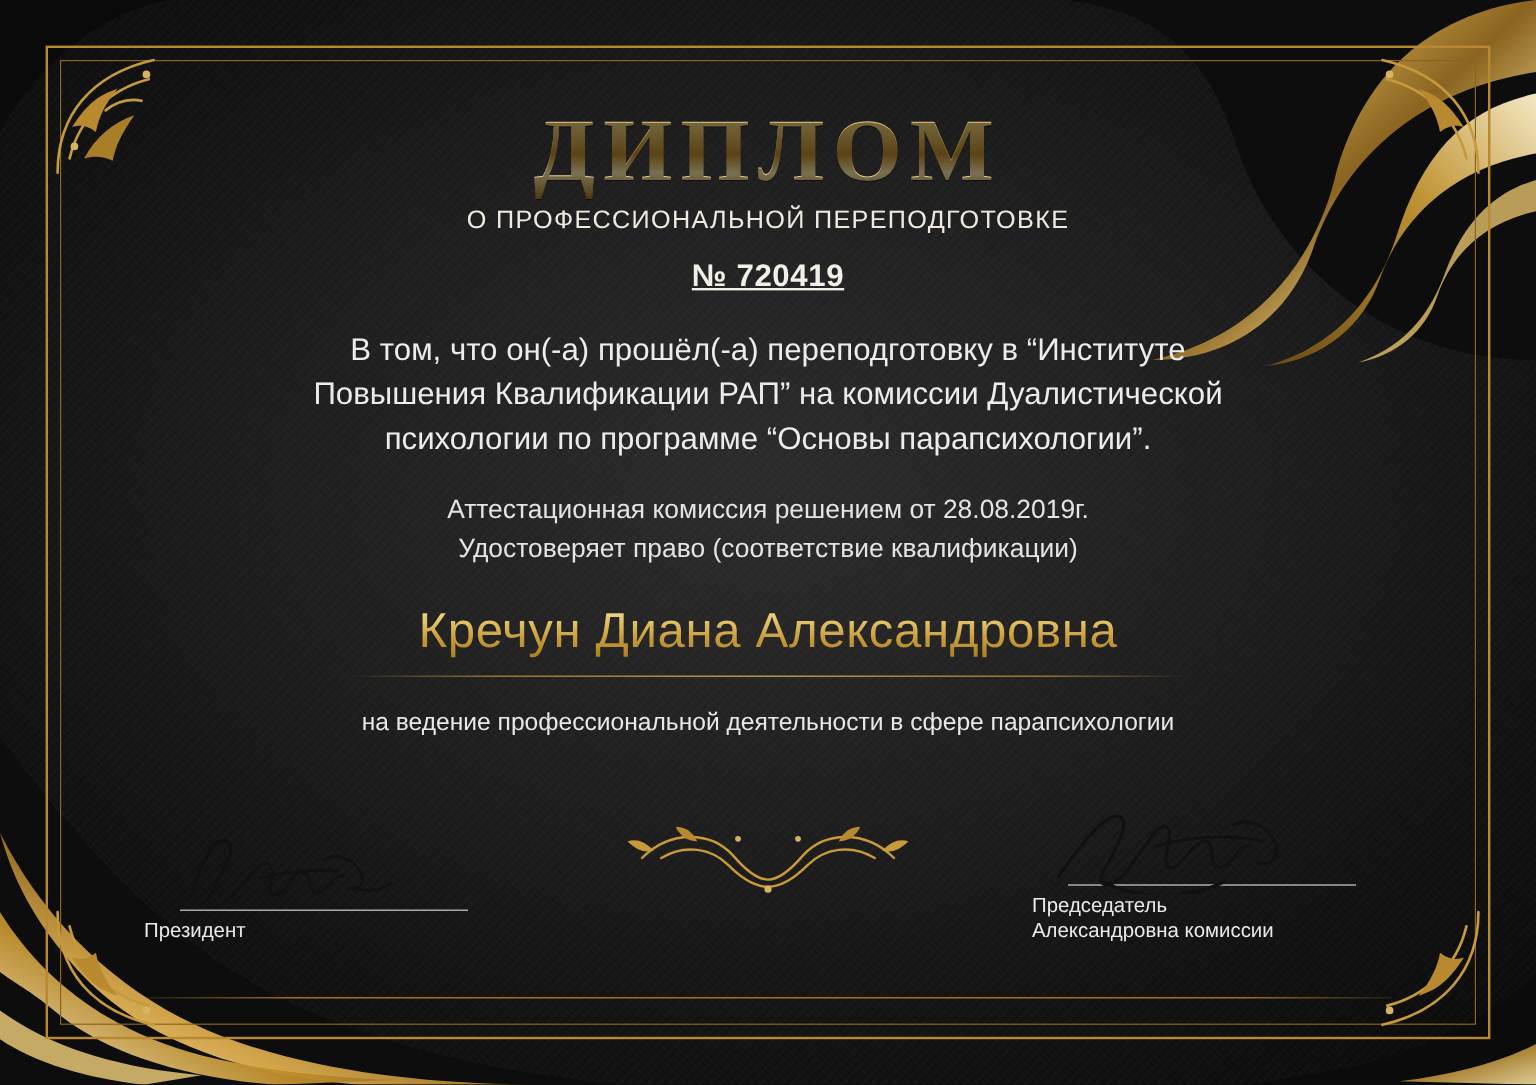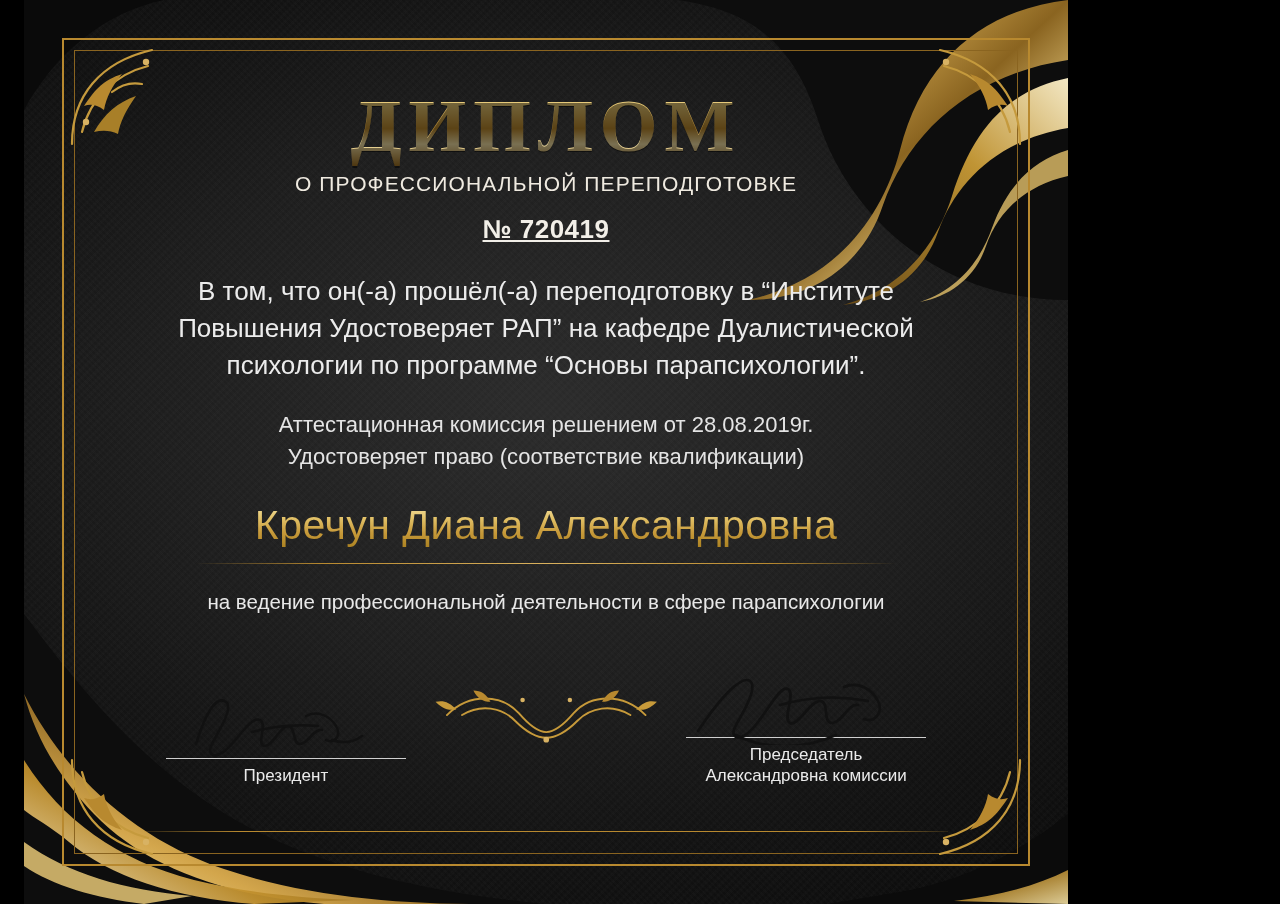--- a/index.html
+++ b/index.html
@@ -10,27 +10,26 @@
   }
   body {
     width: 1280px;
     height: 904px;
     overflow: hidden;
     font-family: "Liberation Sans", sans-serif;
   }
 
   .certificate {
     position: relative;
-    width: 1044px;
+    width: 1280px;
     height: 904px;
     background:
       radial-gradient(ellipse 900px 620px at 50% 45%, #2b2b2b 0%, #1d1d1d 45%, #121212 72%, #0a0a0a 100%),
       #0d0d0d;
     overflow: hidden;
-    margin-left: 24px;
   }
 
   
   .texture {
     position: absolute;
     inset: 0;
     background-image:
       repeating-linear-gradient(45deg, rgba(255,255,255,0.012) 0 2px, rgba(0,0,0,0) 2px 4px),
       repeating-linear-gradient(-45deg, rgba(255,255,255,0.010) 0 3px, rgba(0,0,0,0) 3px 6px);
     pointer-events: none;
@@ -162,21 +161,20 @@
     position: absolute;
     left: 120px;
     right: 120px;
     bottom: 118px;
     display: flex;
     justify-content: space-between;
     align-items: flex-end;
   }
   .sig-block {
     width: 300px;
-    text-align: center;
     position: relative;
   }
   .sig-mark {
     height: 72px;
     position: relative;
   }
   .sig-line {
     width: 240px;
     height: 1px;
     background: #cfcfcf;
@@ -307,21 +305,21 @@
     </g>
   </svg>
 
   <div class="content">
     <h1 class="title">ДИПЛОМ</h1>
     <div class="subtitle">О ПРОФЕССИОНАЛЬНОЙ ПЕРЕПОДГОТОВКЕ</div>
     <div class="number">№ 720419</div>
 
     <div class="body-text">
       <div>В том, что он(-а) прошёл(-а) переподготовку в “Институте</div>
-      <div>Повышения Удостоверяет РАП” на кафедре Дуалистической</div>
+      <div>Повышения Квалификации РАП” на комиссии Дуалистической</div>
       <div>психологии по программе “Основы парапсихологии”.</div>
     </div>
 
     <div class="commission">
       <div>Аттестационная комиссия решением от 28.08.2019г.</div>
       <div>Удостоверяет право (соответствие квалификации)</div>
     </div>
 
     <div class="recipient">Кречун Диана Александровна</div>
     <div class="recipient-rule"></div>

